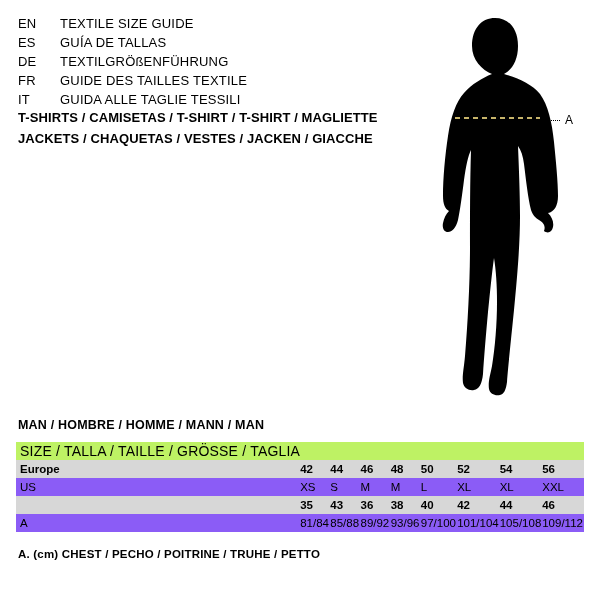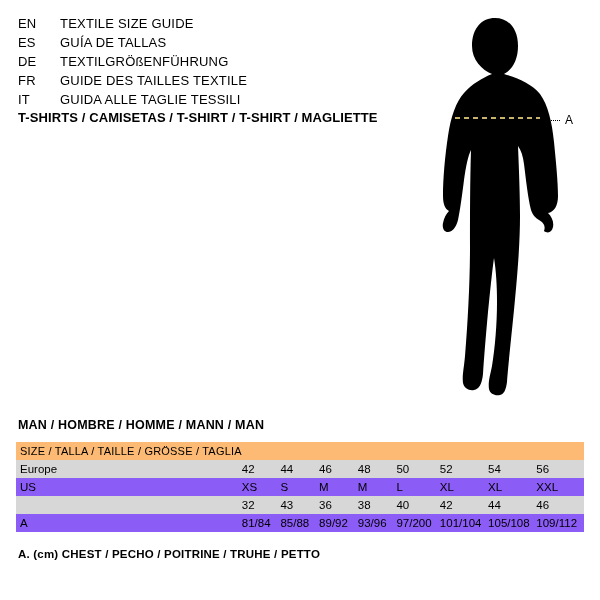--- a/index.html
+++ b/index.html
@@ -98,26 +98,27 @@
     border-collapse: collapse;
     font-size: 11.5px;
   }
   table.size-table td {
     padding: 0;
     height: 18px;
     vertical-align: middle;
     white-space: nowrap;
   }
   .row-head td {
-    background: #fdba74;
-    font-size: 11px;
+    background: #bef264;
+    font-size: 14px;
     letter-spacing: 0.2px;
   }
   .row-shade td {
     background: #d7d7d7;
+    font-weight: bold;
   }
   .row-plain td {
     background: #8b5cf6;
   }
   .c-label {
     width: 88px;
     padding-left: 4px !important;
   }
   .c-val {
     width: 68px;
@@ -155,20 +156,21 @@
       <span class="lang-title">GUIDE DES TAILLES TEXTILE</span>
     </div>
     <div class="lang-row">
       <span class="lang-code">IT</span>
       <span class="lang-title">GUIDA ALLE TAGLIE TESSILI</span>
     </div>
   </div>
 
   <div class="cat-block">
     <div class="cat-line">T-SHIRTS / CAMISETAS / T-SHIRT / T-SHIRT / MAGLIETTE</div>
+    <div class="cat-line">JACKETS / CHAQUETAS / VESTES / JACKEN / GIACCHE</div>
   </div>
 
   <div class="figure-wrap">
     <svg width="200" height="400" viewBox="0 0 200 400">
       <path fill="#000000" d="
         M 72,36
         C 72,18 82,8 95,8
         C 108,8 118,18 118,36
         C 118,50 112,60 104,64
         C 118,68 132,74 140,84
@@ -249,37 +251,37 @@
         <td class="c-val">M</td>
         <td class="c-val">M</td>
         <td class="c-val">L</td>
         <td class="c-val">XL</td>
         <td class="c-val">XL</td>
         <td class="c-val">XXL</td>
       </tr>
 
       <tr class="row-shade">
         <td class="c-label"></td>
-        <td class="c-val">32</td>
+        <td class="c-val">35</td>
         <td class="c-val">43</td>
         <td class="c-val">36</td>
         <td class="c-val">38</td>
         <td class="c-val">40</td>
         <td class="c-val">42</td>
         <td class="c-val">44</td>
         <td class="c-val">46</td>
       </tr>
 
       <tr class="row-plain">
         <td class="c-label">A</td>
         <td class="c-val">81/84</td>
         <td class="c-val">85/88</td>
         <td class="c-val">89/92</td>
         <td class="c-val">93/96</td>
-        <td class="c-val">97/200</td>
+        <td class="c-val">97/100</td>
         <td class="c-val">101/104</td>
         <td class="c-val">105/108</td>
         <td class="c-val">109/112</td>
       </tr>
     </tbody>
   </table>
 
   <div class="footnote">A. (cm) CHEST / PECHO / POITRINE / TRUHE / PETTO</div>
 
 </div>

